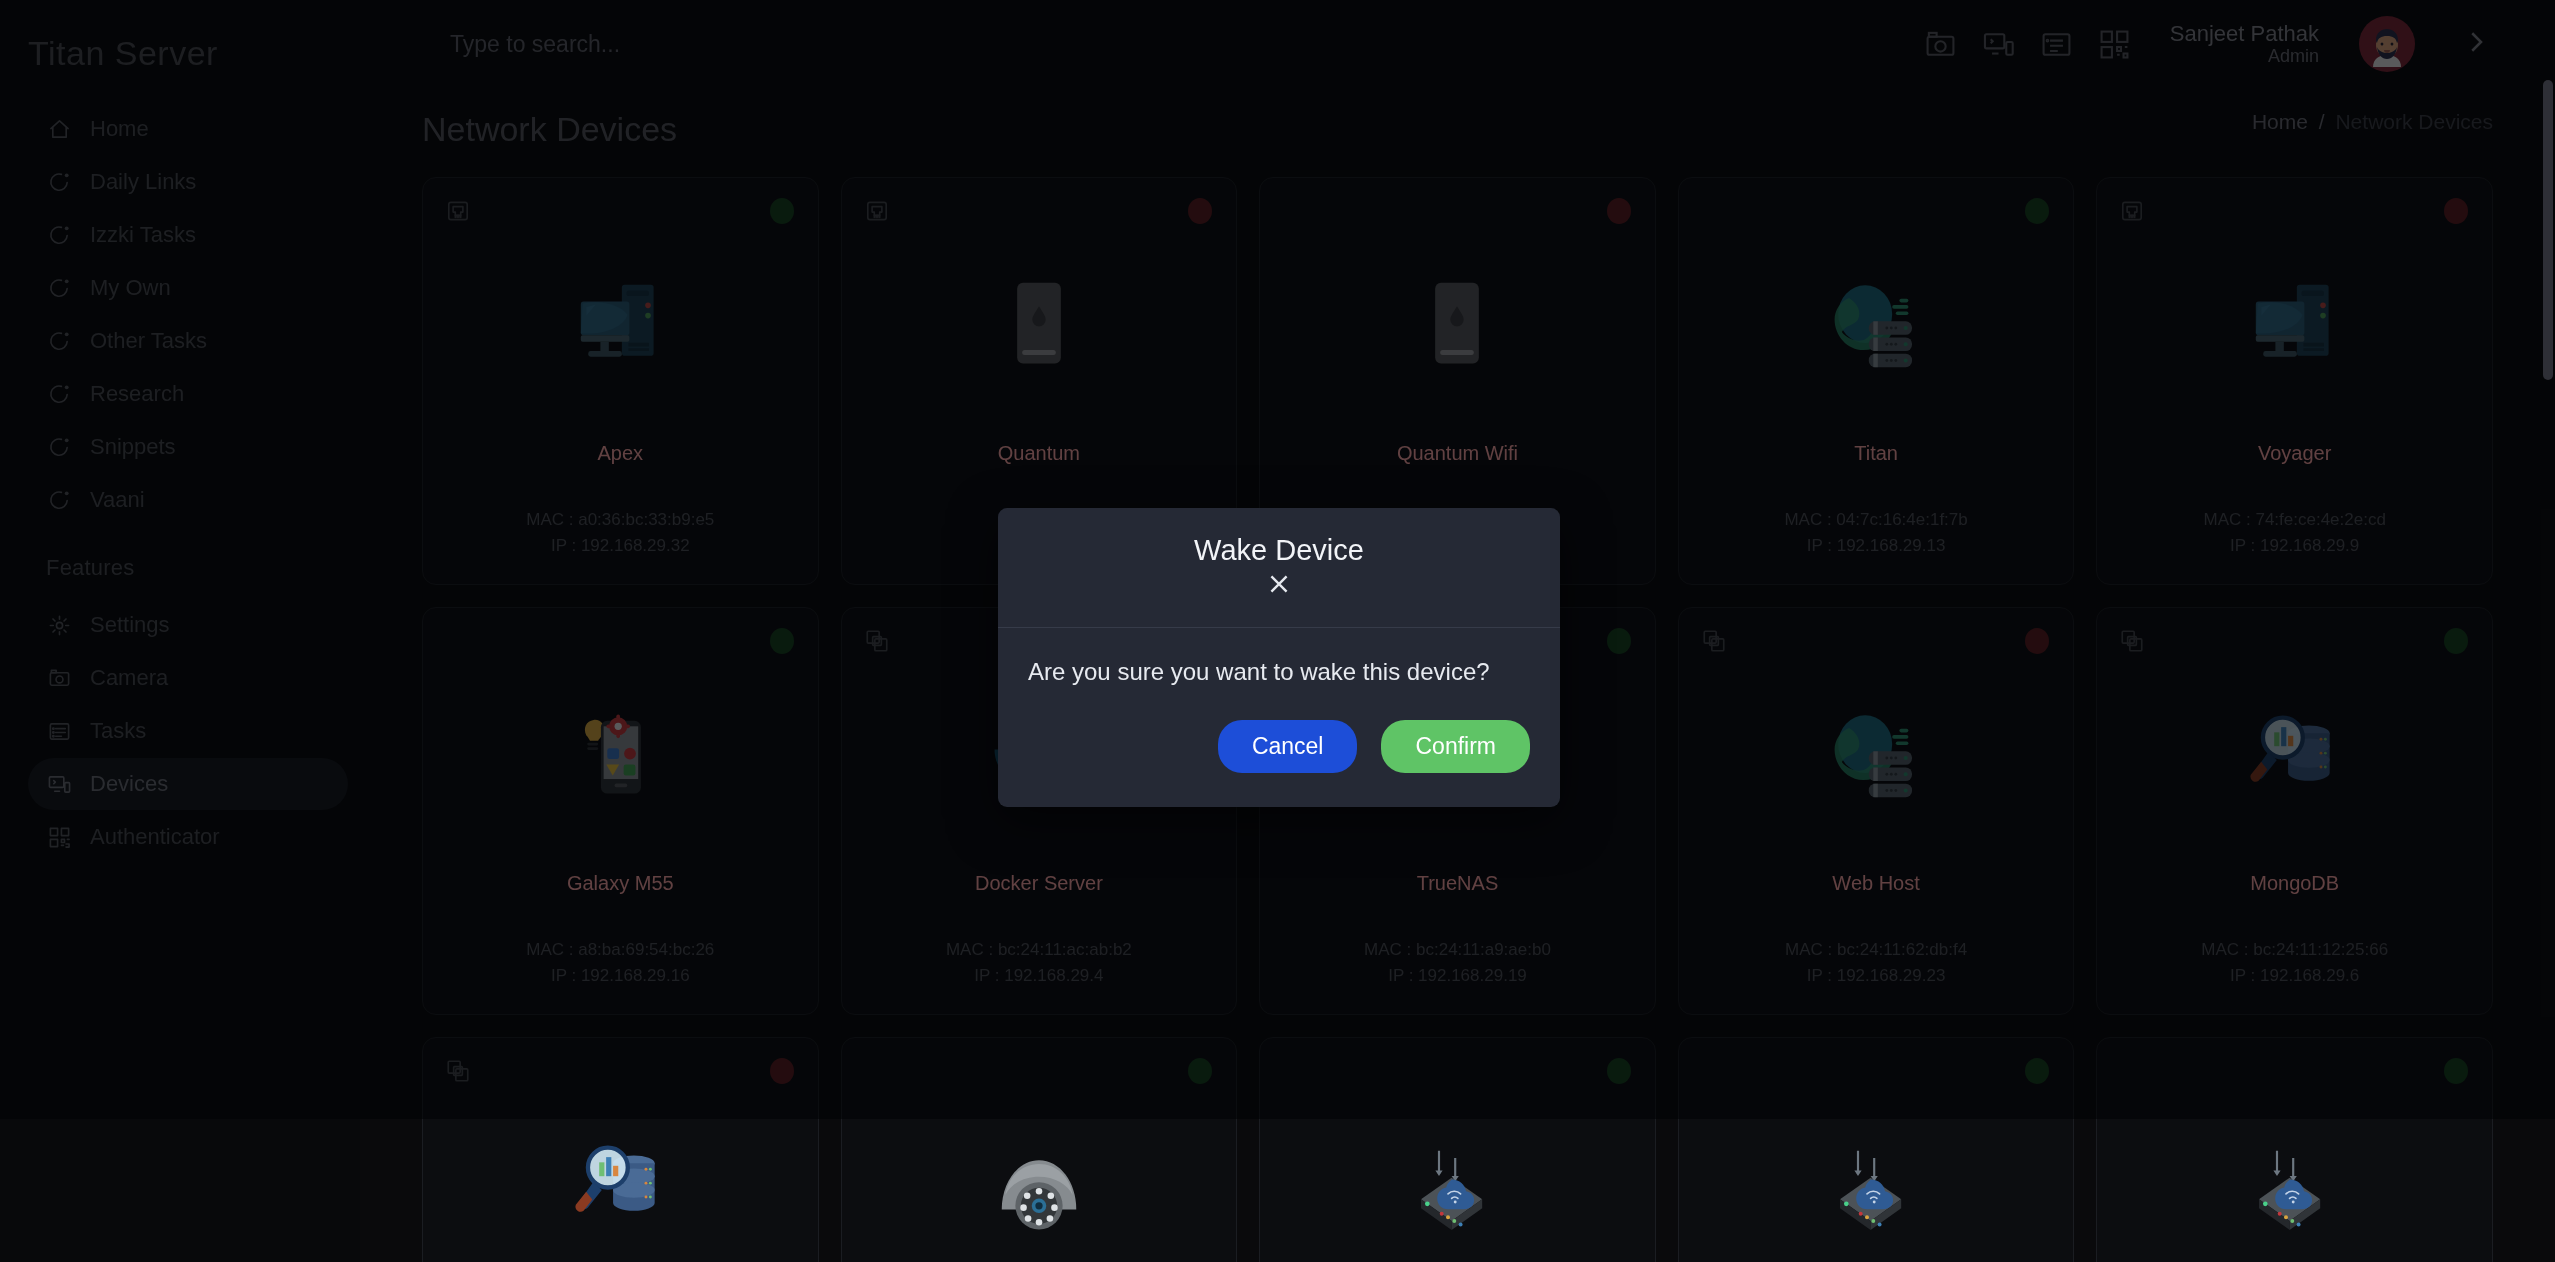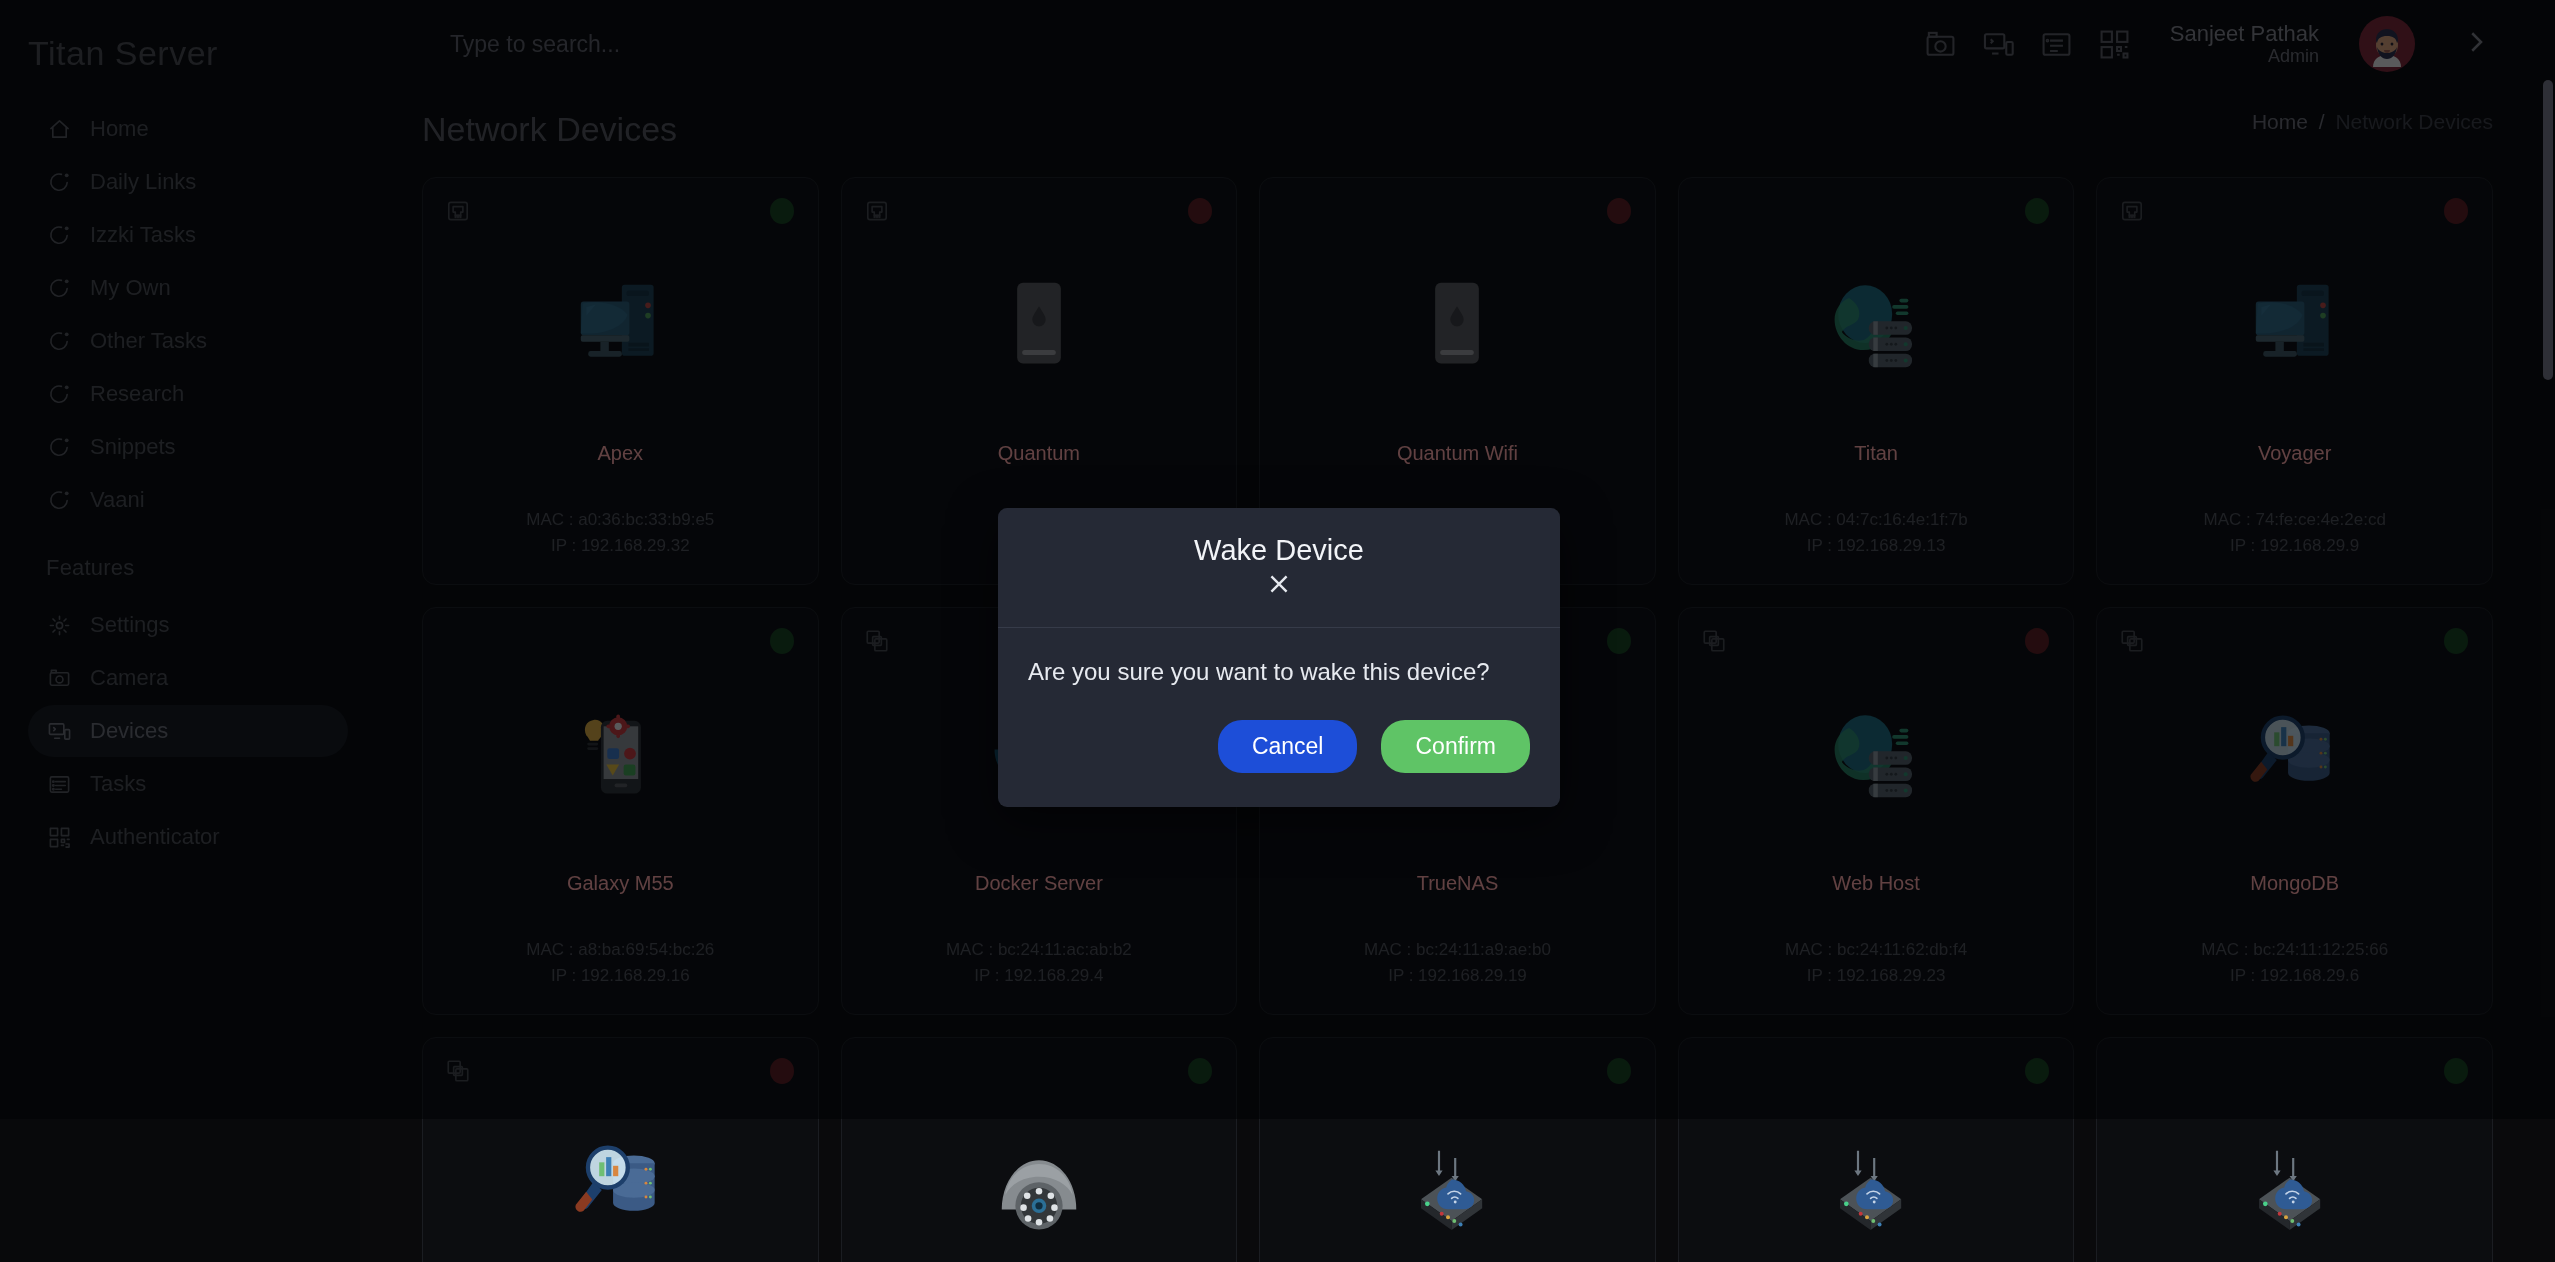--- a/index.html
+++ b/index.html
@@ -232,42 +232,42 @@
         <div class="nav-item">
       <span class="nav-icon">
         <svg viewBox="0 0 24 24" stroke-linecap="round" stroke-linejoin="round">
               <rect x="2.5" y="6" width="19" height="13" rx="1.4"></rect>
               <circle cx="12" cy="13" r="3.6"></circle>
               <rect x="3.5" y="3.5" width="5" height="2.5"></rect>
             </svg>
       </span>
       <span class="nav-label">Camera</span>
     </div>
-        <div class="nav-item active">
-      <span class="nav-icon">
-        <svg viewBox="0 0 24 24" stroke-linecap="round" stroke-linejoin="round">
-              <rect x="1.5" y="4" width="15" height="11" rx="1.2"></rect>
-              <path d="M7 19h5"></path>
-              <rect x="17.5" y="10" width="5" height="10" rx="1"></rect>
-              <path d="M6 8l1.6 1.6L6 11.2"></path>
-            </svg>
-      </span>
-      <span class="nav-label">Devices</span>
-    </div>
         <div class="nav-item">
       <span class="nav-icon">
         <svg viewBox="0 0 24 24" stroke-linecap="round" stroke-linejoin="round">
               <rect x="2.5" y="4" width="19" height="16" rx="1.4"></rect>
               <path d="M8 9h10M8 13h10M8 17h6"></path>
               <circle cx="5.6" cy="9" r=".7"></circle>
               <circle cx="5.6" cy="13" r=".7"></circle>
               <circle cx="5.6" cy="17" r=".7"></circle>
             </svg>
       </span>
       <span class="nav-label">Tasks</span>
+    </div>
+        <div class="nav-item active">
+      <span class="nav-icon">
+        <svg viewBox="0 0 24 24" stroke-linecap="round" stroke-linejoin="round">
+              <rect x="1.5" y="4" width="15" height="11" rx="1.2"></rect>
+              <path d="M7 19h5"></path>
+              <rect x="17.5" y="10" width="5" height="10" rx="1"></rect>
+              <path d="M6 8l1.6 1.6L6 11.2"></path>
+            </svg>
+      </span>
+      <span class="nav-label">Devices</span>
     </div>
         <div class="nav-item">
       <span class="nav-icon">
         <svg viewBox="0 0 24 24" stroke-linecap="round" stroke-linejoin="round">
               <rect x="2.5" y="2.5" width="7.5" height="7.5"></rect>
               <rect x="14" y="2.5" width="7.5" height="7.5"></rect>
               <rect x="2.5" y="14" width="7.5" height="7.5"></rect>
               <path d="M14 14h3.2v3.2H14zM18.8 18.8H22V22h-3.2M14 20.2h2.2M20.2 14H22"></path>
             </svg>
       </span>

